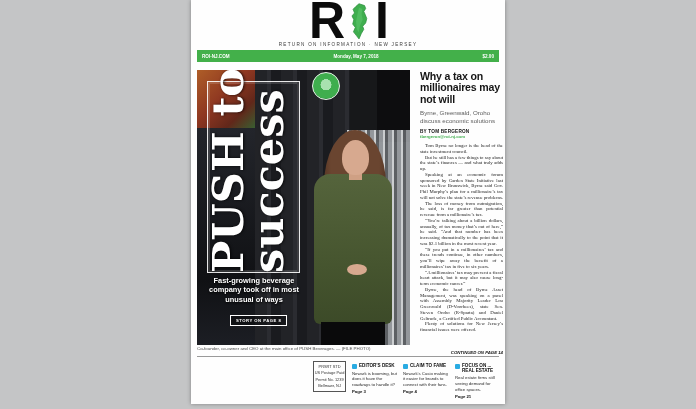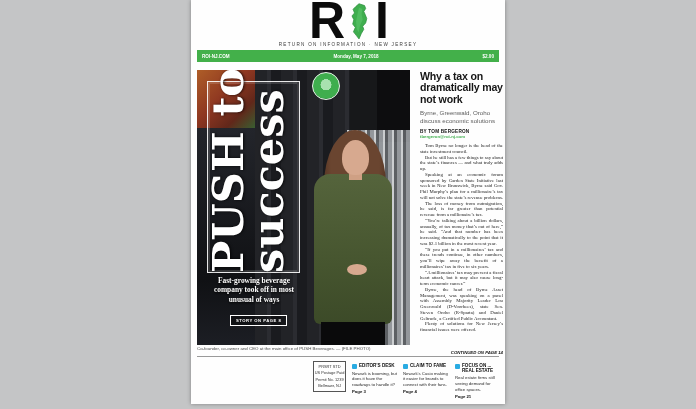--- a/index.html
+++ b/index.html
@@ -52,21 +52,21 @@
   .pants { position:absolute; left:124px; top:252px; width:64px; height:23px; background:#0a0a0b; }
 
   .push-frame { position:absolute; left:10px; top:11px; width:93px; height:192px;
                 border:1px solid rgba(255,255,255,.9); box-shadow:inset 0 0 0 2px rgba(255,255,255,.15); }
   .rot-inner { position:absolute; left:-49px; top:49px; width:191px; height:93px;
                transform:rotate(-90deg);
                font-family:"DejaVu Serif", serif; font-weight:bold; font-size:43px;
                line-height:.94; color:#fff; text-align:left;
                text-shadow:0 1px 3px rgba(0,0,0,.8); white-space:nowrap; }
   .deck { position:absolute; left:10px; top:206px; width:94px; text-align:center;
-          font-family:Liberation Serif, serif; font-weight:bold; font-size:7.4px;
+          font-family:Liberation Sans, sans-serif; font-weight:bold; font-size:7.4px;
           line-height:1.25; color:#fff; text-shadow:0 1px 2px #000; }
   .story-ref { position:absolute; left:33px; top:245px; border:1px solid #fff;
                padding:2px 5px; font-size:4.2px; font-weight:bold; letter-spacing:.5px;
                color:#fff; background:rgba(0,0,0,.3); }
 
   .caption { position:absolute; left:6px; top:346px; width:210px; font-size:4.4px;
              color:#4a4a4a; line-height:1.2; }
   .rule { position:absolute; left:6px; top:356px; width:302px; height:1px; background:#9a9a9a; }
 
   
@@ -141,21 +141,21 @@
       </div>
     </div>
     <div class="deck">Fast-growing beverage company took off in most unusual of ways</div>
     <div class="story-ref">STORY ON PAGE 8</div>
   </div>
 
   <div class="caption">Co-founder, co-owner and CEO at the main office of PUSH Beverages. — (FILE PHOTO)</div>
   <div class="rule"></div>
 
   <div class="article">
-    <div class="headline">Why a tax on dramatically may not work</div>
+    <div class="headline">Why a tax on millionaires may not will</div>
     <div class="subhead">Byrne, Greenwald, Oroho discuss economic solutions</div>
     <div class="byline">BY TOM BERGERON</div>
     <div class="byline-email">tbergeron@roi-nj.com</div>
     <div class="body-copy">
         <div>Tom Byrne no longer is the head of the state investment council.</div>
         <div>But he still has a few things to say about the state’s finances — and what truly adds up.</div>
         <div>Speaking at an economic forum sponsored by Garden State Initiative last week in New Brunswick, Byrne said Gov. Phil Murphy’s plan for a millionaire’s tax will not solve the state’s revenue problems.</div>
         <div>The loss of money from outmigration, he said, is far greater than potential revenue from a millionaire’s tax.</div>
         <div>“You’re talking about a billion dollars, annually, of tax money that’s out of here,” he said. “And that number has been increasing dramatically to the point that it was $2.1 billion in the most recent year.</div>
         <div>“If you put in a millionaires’ tax and these trends continue, in other numbers, you’ll wipe away the benefit of a millionaires’ tax in five to six years.</div>

